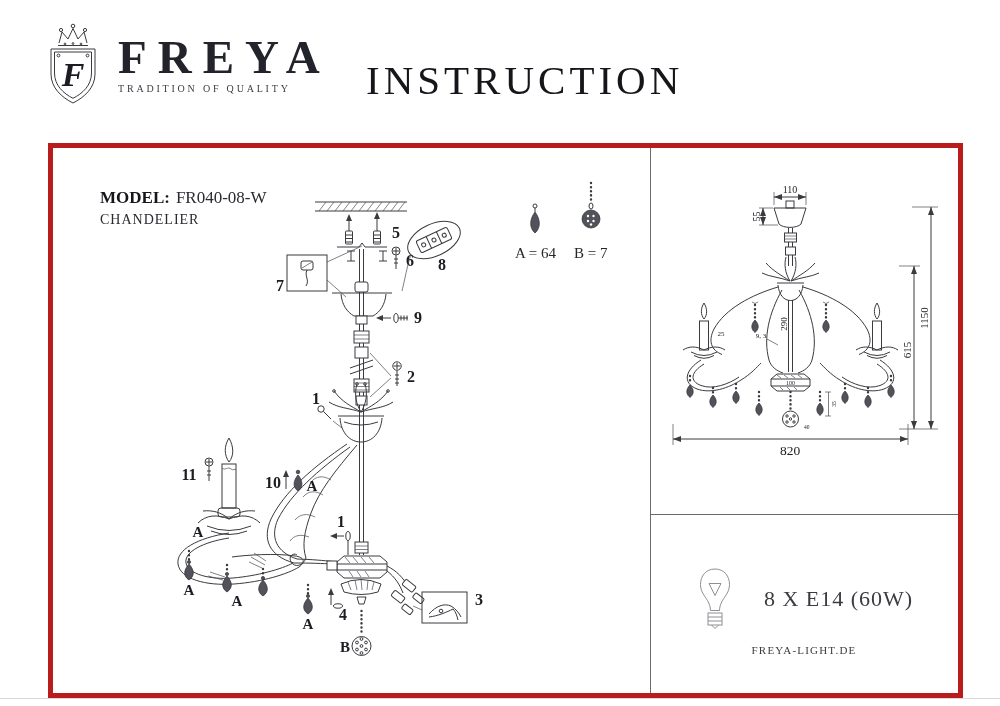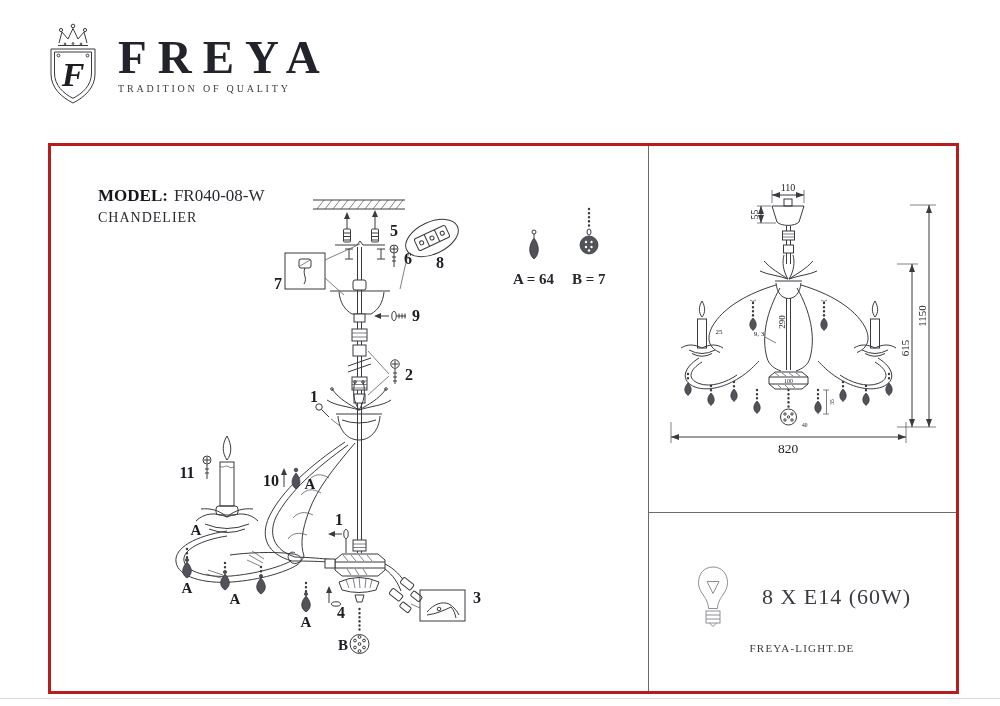--- a/index.html
+++ b/index.html
@@ -5,28 +5,28 @@
   html,body{margin:0;padding:0;background:#fff;}
   .page{position:relative;width:1000px;height:706px;background:#fff;overflow:hidden;
         font-family:"Liberation Serif", serif;color:#1e1e24;}
   
   .logo{position:absolute;left:38px;top:20px;display:flex;align-items:flex-start;}
   .logo-text{margin-left:10px;}
   .brand{font-size:47px;font-weight:bold;letter-spacing:11px;color:#23232b;line-height:1;margin-top:14px;}
   .tagline{font-size:10px;letter-spacing:2.8px;color:#3c3c44;margin-top:2px;}
   .title{position:absolute;left:366px;top:56px;font-size:41px;letter-spacing:4px;color:#15151a;}
   
-  .main-box{position:absolute;left:48px;top:143px;width:905px;height:545px;border:3px solid #b91c1c;}
+  .main-box{position:absolute;left:48px;top:143px;width:905px;height:545px;border:5px solid #b91c1c;}
   .vdiv{position:absolute;left:597px;top:0;width:1px;height:100%;background:#6b6b6b;}
   .hdiv{position:absolute;left:597px;top:366px;right:0;height:1px;background:#6b6b6b;}
   .model{position:absolute;left:47px;top:40px;font-size:17px;color:#2a2a30;}
   .model-label{font-weight:bold;margin-right:6px;color:#15151a;}
   .model-type{position:absolute;left:47px;top:64px;font-size:14px;letter-spacing:1px;color:#2a2a30;}
   .exploded{position:absolute;left:92px;top:17px;}
-  .counts{position:absolute;left:462px;top:60px;display:flex;align-items:flex-end;gap:18px;font-weight:bold;}
+  .counts{position:absolute;left:462px;top:32px;display:flex;align-items:flex-end;gap:18px;}
   .count-col{display:flex;flex-direction:column;align-items:center;}
   .count-label{font-size:15px;color:#26262c;margin-top:5px;white-space:nowrap;}
   .dims-svg{position:absolute;left:604px;top:30px;}
   .right-bottom{position:absolute;left:597px;top:366px;right:0;bottom:0;}
   .spec-row{display:flex;align-items:center;justify-content:center;gap:29px;margin-top:52px;}
   .bulbs-text{font-size:22px;color:#3b3b41;letter-spacing:1px;}
   .website{text-align:center;font-size:11px;letter-spacing:1.2px;color:#3b3b41;margin-top:12px;}
   .bottom-line{position:absolute;left:0;bottom:7px;width:100%;height:1px;background:#d9d9d9;}
   
   svg{overflow:visible;}
@@ -64,20 +64,21 @@
           <circle cx="49.5" cy="35.5" r="1.4"></circle>
       </g>
       <text x="35" y="66" text-anchor="middle" font-size="34" font-style="italic" font-weight="bold">F</text>
     </svg>
     <div class="logo-text">
       <div class="brand">FREYA</div>
       <div class="tagline">TRADITION OF QUALITY</div>
     </div>
   </div>
 
+  <div class="title">INSTRUCTION</div>
 
   <div class="main-box">
     <div class="vdiv"></div>
     <div class="hdiv"></div>
 
     <div class="model">
       <span class="model-label">MODEL:</span><span>FR040-08-W</span>
     </div>
     <div class="model-type">CHANDELIER</div>
 

